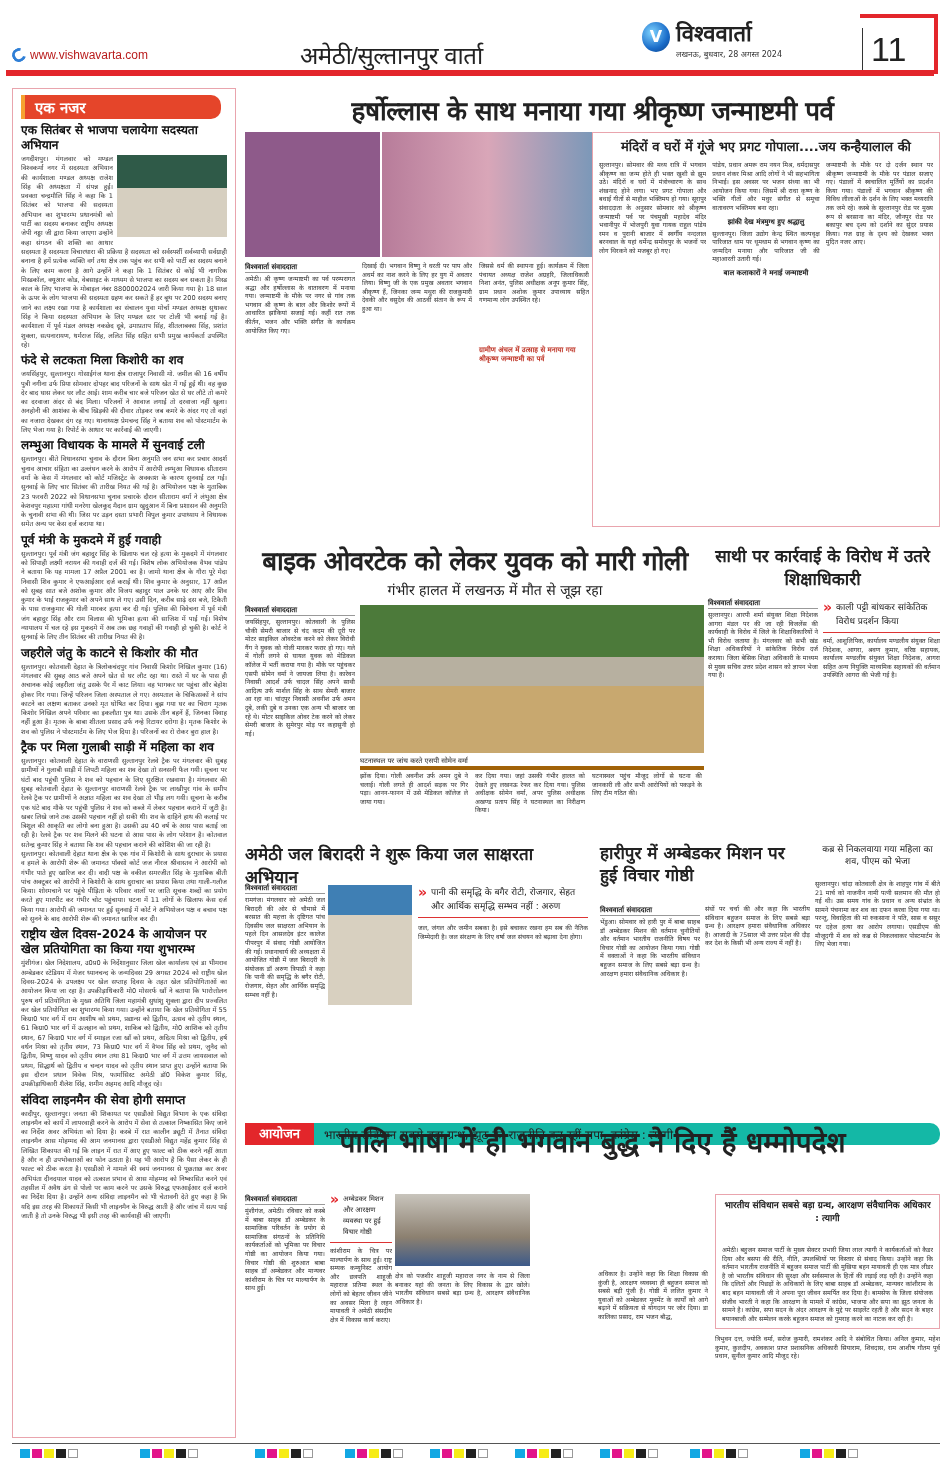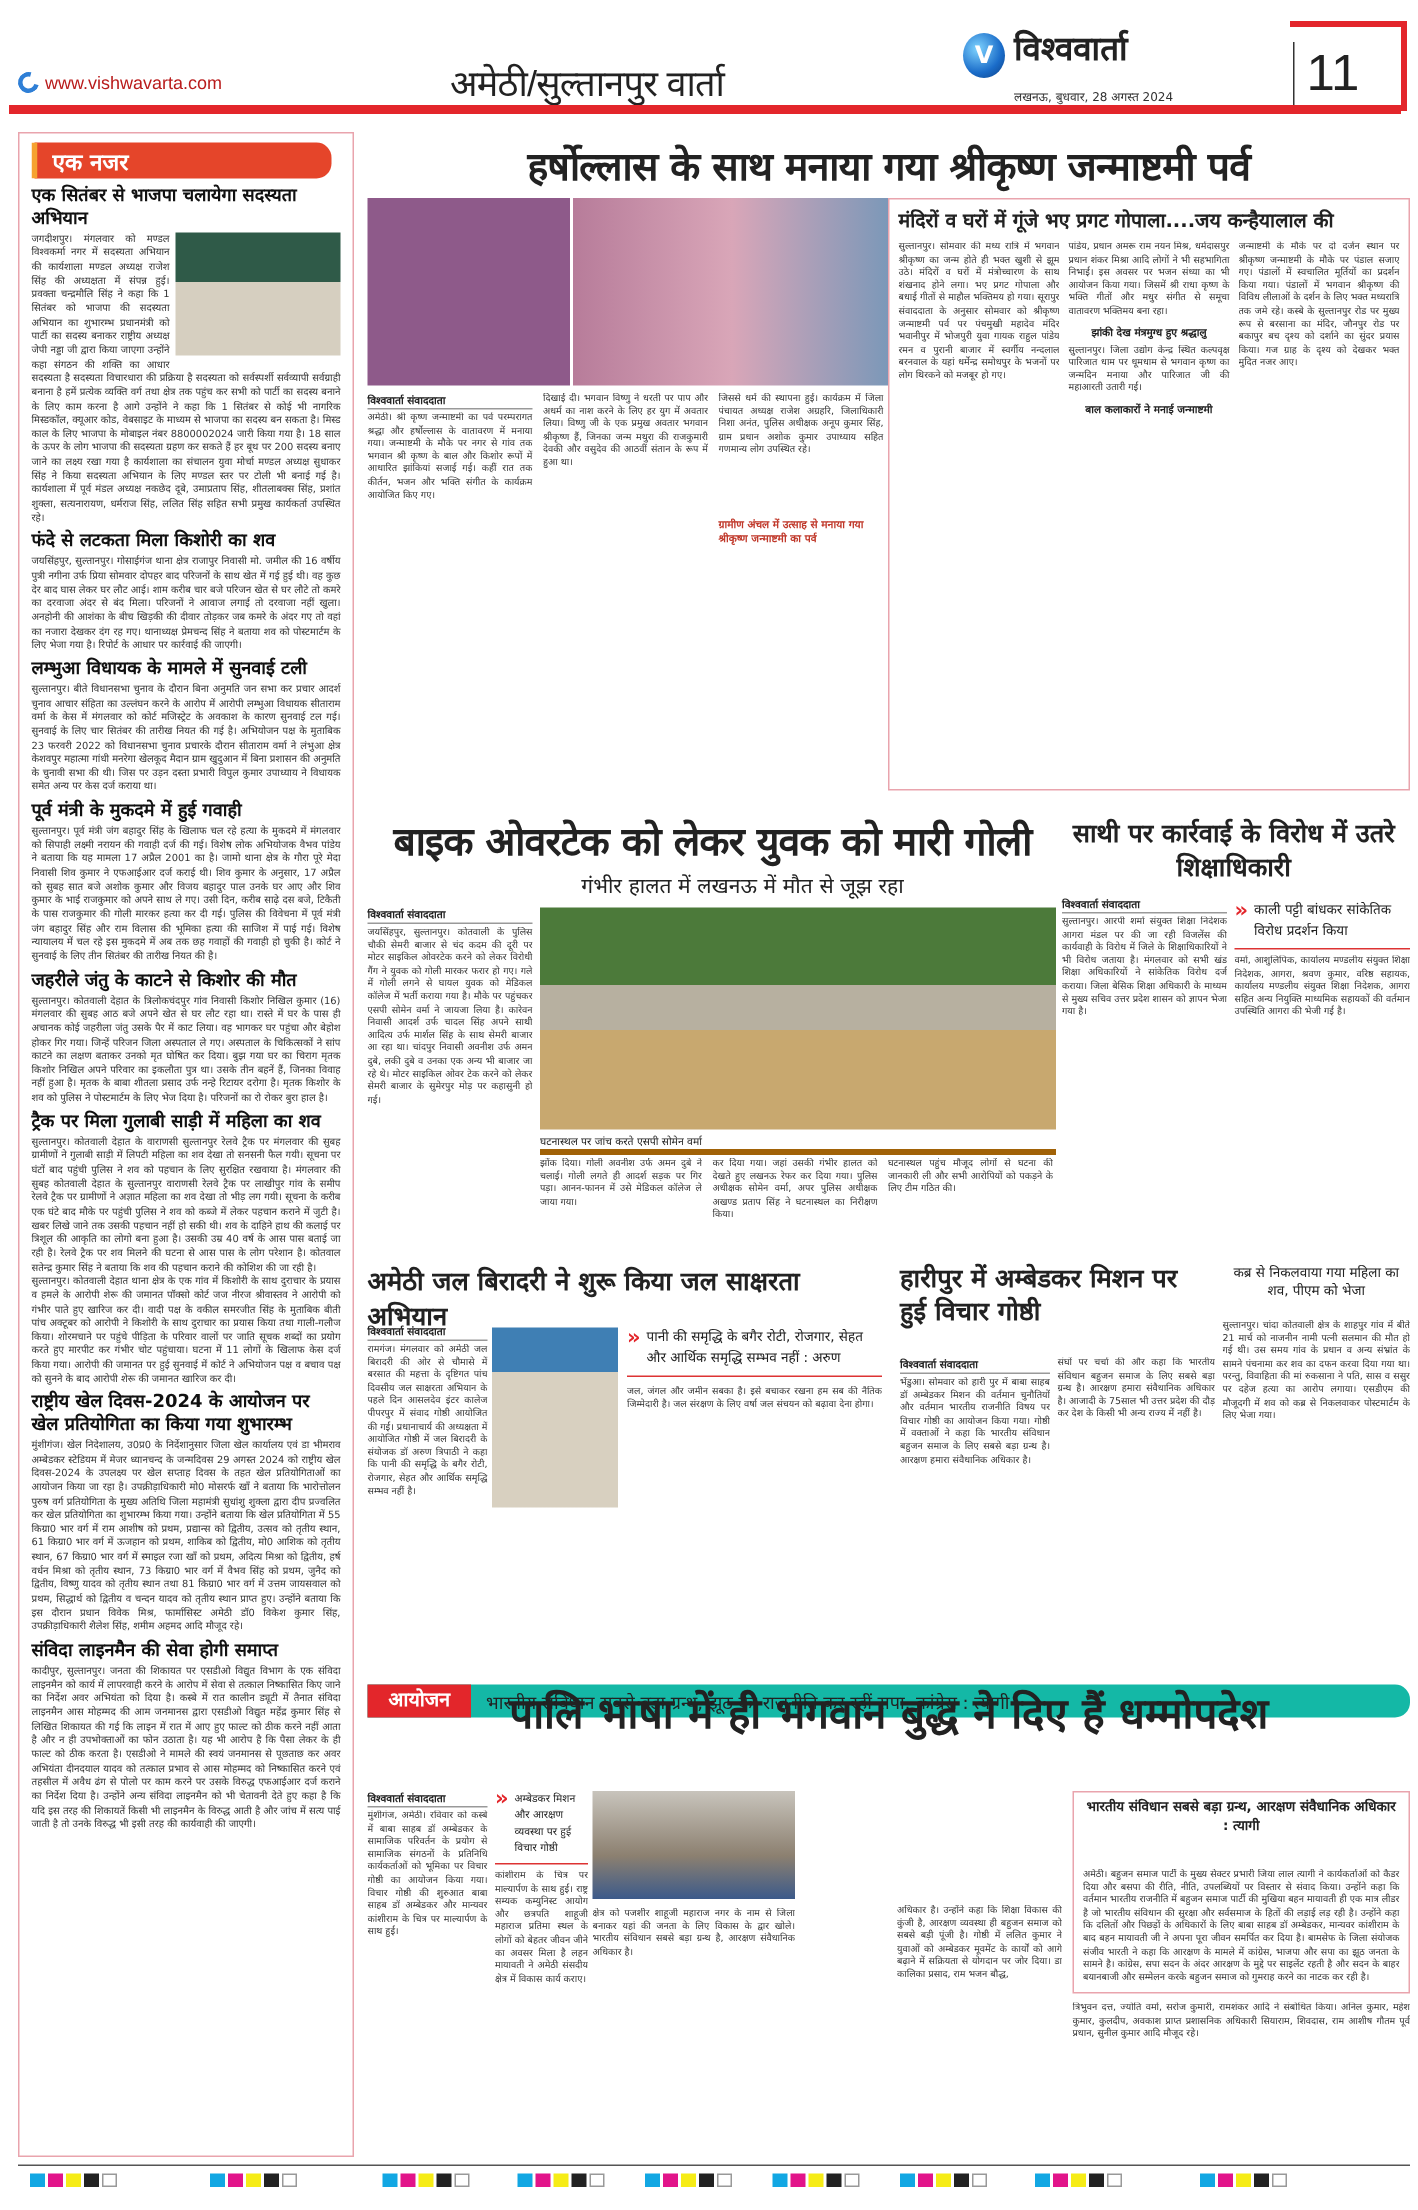--- a/index.html
+++ b/index.html
@@ -5,36 +5,36 @@
 *{box-sizing:border-box;margin:0;padding:0}
 html,body{width:945px;height:1473px;background:#fff;overflow:hidden}
 body{font-family:"DejaVu Sans","Liberation Sans",sans-serif;color:#222;position:relative}
 .abs{position:absolute}
 .hdr-url{left:12px;top:48px;font-size:12px;color:#b91c1c;font-family:"Liberation Sans",sans-serif;display:flex;align-items:center;gap:4px}
 .ie{width:14px;height:14px;border-radius:50%;border:3px solid #2f7fd6;border-right-color:transparent;display:inline-block;transform:rotate(-30deg)}
 .hdr-section{left:300px;top:38px;font-size:24px;font-family:"Liberation Sans",sans-serif;font-weight:normal;letter-spacing:-0.5px}
 .logo{left:642px;top:22px;display:flex;gap:6px}
 .logo-globe{width:28px;height:30px;border-radius:50%;background:radial-gradient(circle at 35% 35%,#7fd4ff,#1a6cc9 60%,#0b3d80);position:relative;color:#fff;font-weight:bold;font-size:16px;text-align:center;line-height:30px}
 .logo-name{font-size:22px;font-weight:bold;line-height:24px}
-.logo-date{font-size:8px;color:#333;margin-top:12px}
+.logo-date{font-size:8px;color:#333;margin-top:2px}
 .pgnum{left:862px;top:28px;width:44px;height:42px;font-size:34px;font-family:"Liberation Sans",sans-serif;border-left:1px solid #333;padding-left:8px;line-height:42px}
 .redbox{left:860px;top:14px;width:78px;height:60px;border-top:4px solid #e3262b;border-right:4px solid #e3262b}
 .redline{left:6px;top:70px;width:928px;height:6px;background:#e3262b}
 .col-left{left:12px;top:88px;width:224px;height:1350px;border:1px solid #e9a4ad;padding:6px 8px;overflow:hidden}
 .eknazar{background:#e5452a;color:#fff;font-size:15px;font-weight:bold;padding:2px 10px;border-radius:0 10px 10px 0;border-left:4px solid #f6a230;width:200px;margin-bottom:4px}
 .lh{font-size:12px;font-weight:bold;line-height:15px;margin:3px 0 2px;color:#111}
 .lb{font-size:6.6px;line-height:9.3px;color:#333;text-align:justify}
 .photo{background:linear-gradient(135deg,#4a6a5a,#c9c0a8 60%,#6d6050);}
 .photo-inline{float:right;width:110px;height:82px;margin:0 0 3px 4px;background:linear-gradient(180deg,#2f5a48 0 40%,#d6cfc0 40% 100%)}
 .main-head{left:245px;top:92px;width:695px;text-align:center;font-size:26px;font-weight:bold;letter-spacing:-0.5px}
 .ph-krishna{left:245px;top:132px;width:347px;height:125px;background:linear-gradient(90deg,#8e5a8a 0 39%,#fff 39% 39.5%,#b77c9a 39.5%,#d9a6b8 70%,#7c98b8)}
 .byline{font-size:7px;font-weight:bold;border-bottom:1px solid #999;padding-bottom:1px;margin-bottom:2px}
 .txtcol{font-size:6.3px;line-height:8.6px;text-align:justify;color:#333;overflow:hidden}
 .box-right{left:592px;top:132px;width:348px;height:395px;border:1px solid #e9a4ad;padding:4px 6px}
-.box-right h3{font-size:13px;text-align:left;font-weight:bold;margin-bottom:6px}
+.box-right h3{font-size:13px;text-align:center;font-weight:bold;margin-bottom:6px}
 .grid3{display:grid;grid-template-columns:repeat(3,1fr);gap:6px;height:360px}
 .big-head{left:245px;top:542px;width:460px;font-size:26px;font-weight:900;text-align:center;letter-spacing:-0.5px}
 .sub-head{left:285px;top:580px;width:420px;font-size:14px;text-align:center}
 .ph-police{left:360px;top:605px;width:344px;height:148px;background:linear-gradient(180deg,#4c7a3a 0 35%,#b7b0a0 35% 55%,#c8a86f 55% 100%)}
 .caption{left:360px;top:756px;width:344px;font-size:7px;border-bottom:4px solid #a16207;padding-bottom:1px}
 .right-head{left:705px;top:545px;width:235px;font-size:17px;font-weight:bold;text-align:center;line-height:23px}
 .quote{display:flex;gap:4px;font-size:9px;line-height:14px;border-bottom:1px solid #d33;padding-bottom:4px}
 .quote .chev{color:#e3262b;font-weight:bold;font-size:14px}
 .jal-head{left:245px;top:842px;width:340px;font-size:17px;font-weight:bold}
 .hari-head{left:600px;top:842px;width:200px;font-size:17px;font-weight:bold;line-height:22px}

